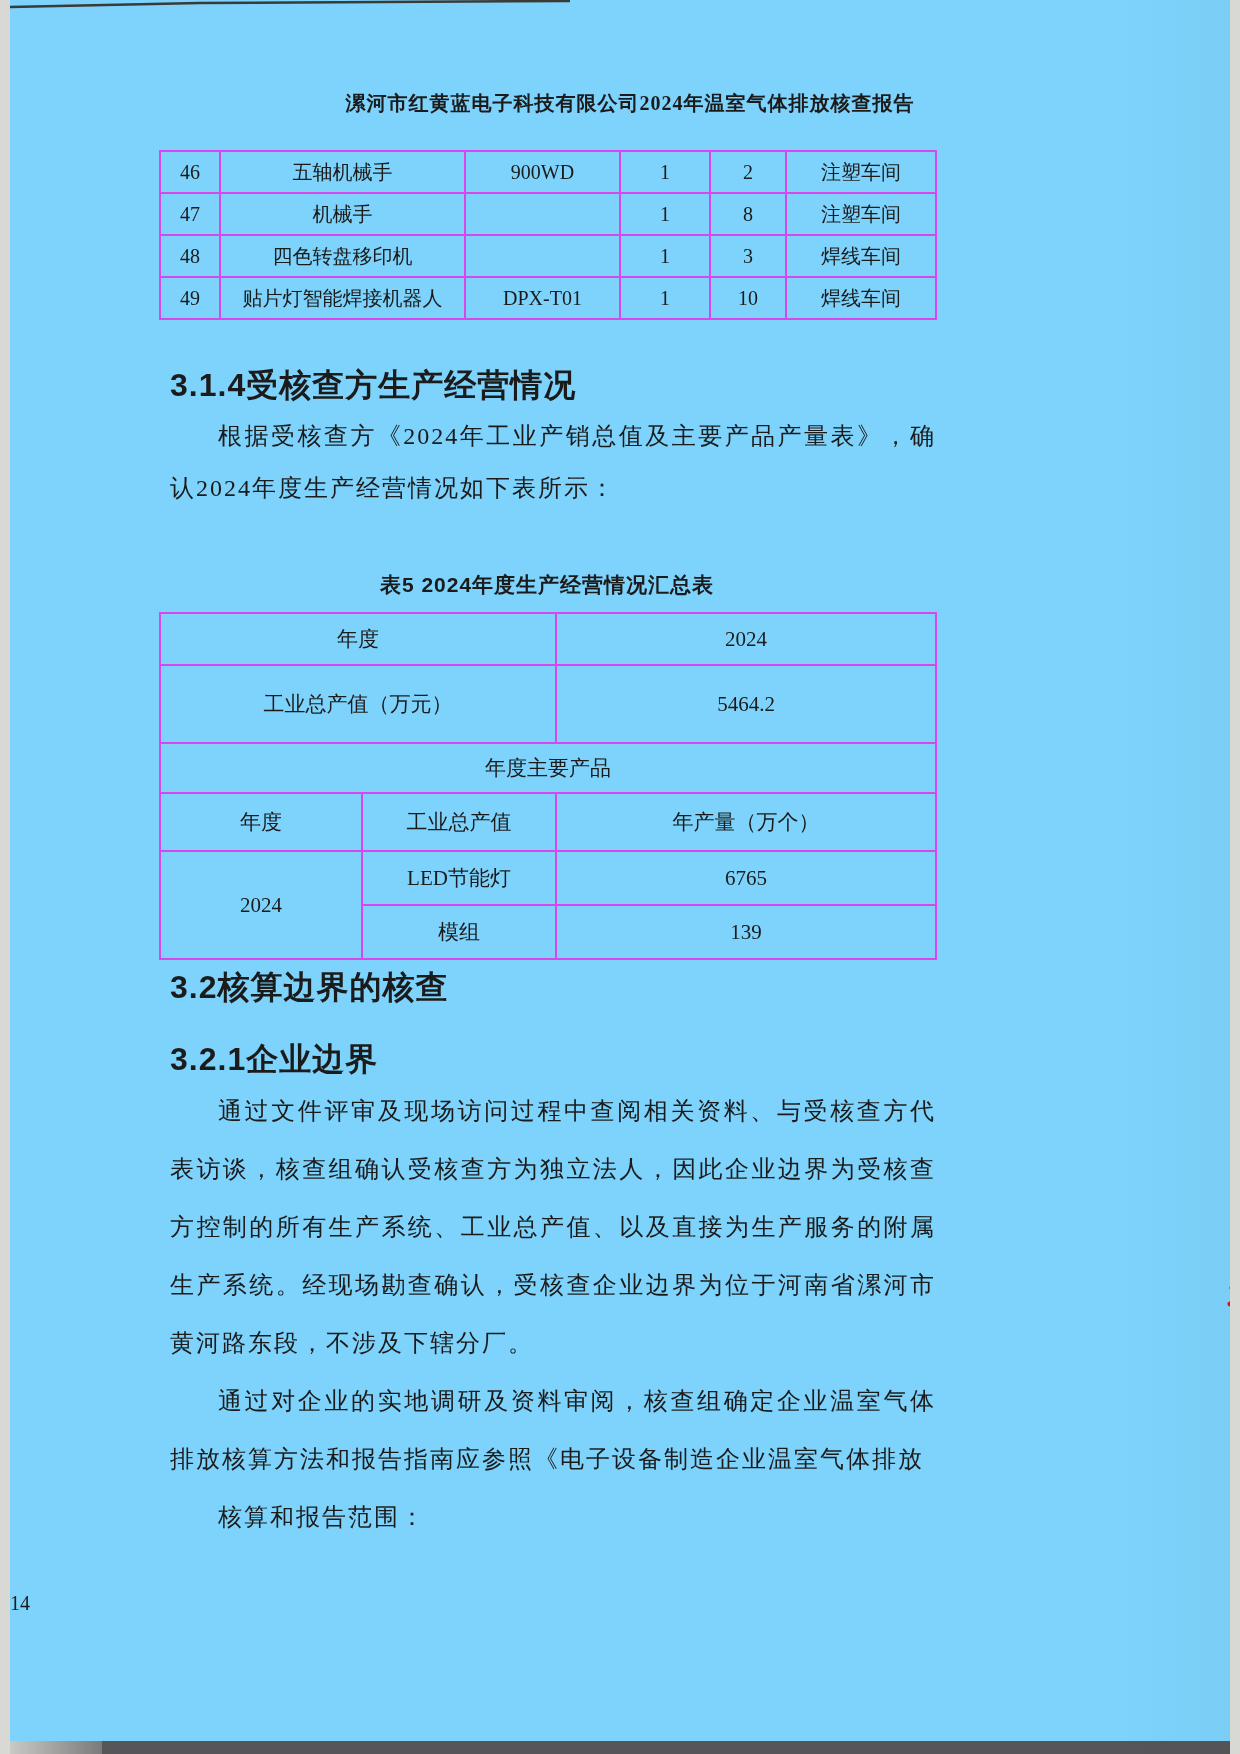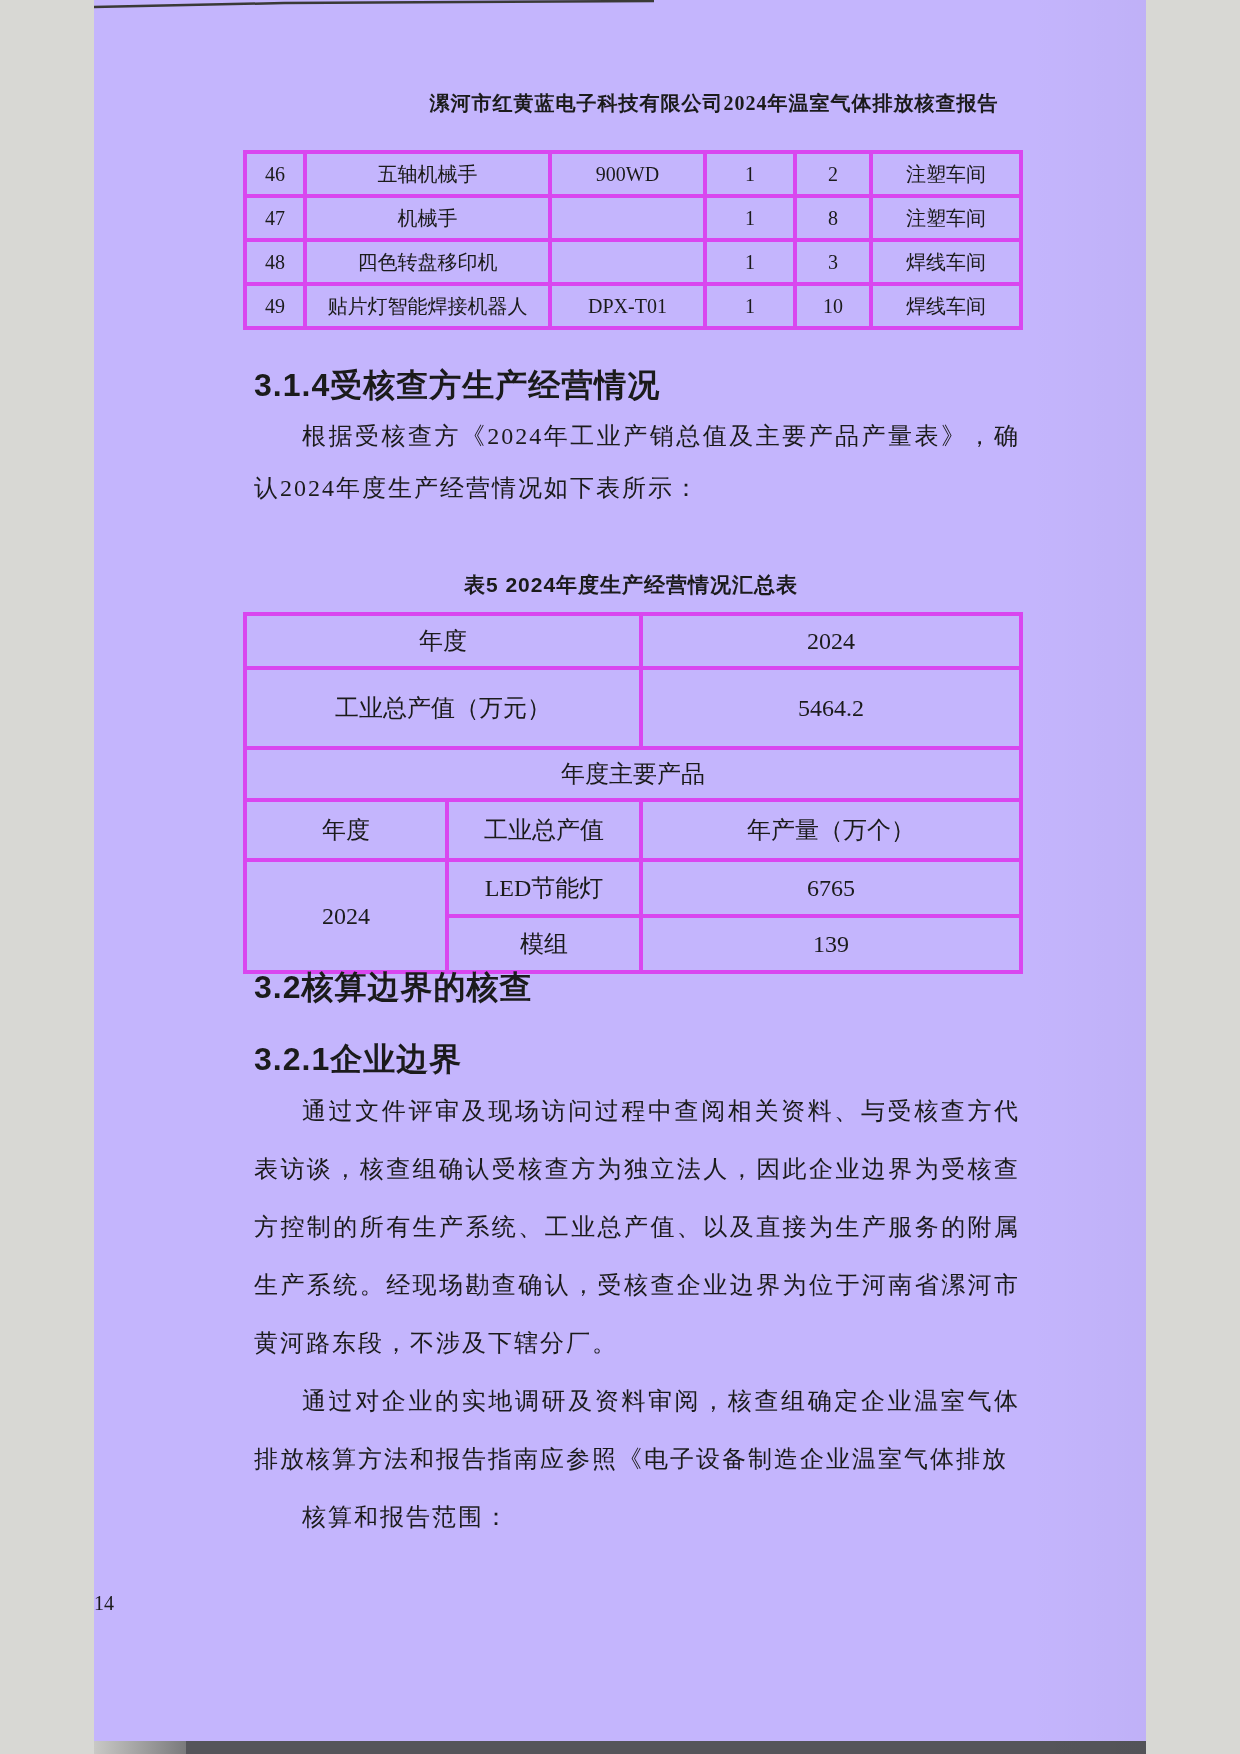--- a/index.html
+++ b/index.html
@@ -1,37 +1,37 @@
 <!DOCTYPE html>
 <html lang="zh"><head>
 <meta charset="utf-8">
 <style>
   html,body{margin:0;padding:0;background:#d8d8d4;}
   .page{
     position:relative;
-    width:1052px;height:1754px;
+    width:1220px;height:1754px;
     margin:0 auto;
-    background:#c4b5fd;
+    background:#7dd3fc;
     font-family:"Liberation Serif","DejaVu Serif",serif;
     color:#1b1b1b;
     overflow:hidden;
   }
   
   .page::after{
     content:"";position:absolute;top:0;right:0;width:120px;height:100%;
     background:linear-gradient(to right, rgba(0,0,0,0), rgba(0,0,0,0.025));
     pointer-events:none;
   }
   .doc-header{
     position:absolute;top:90px;left:0;width:1240px;
     text-align:center;font-size:20px;font-weight:700;letter-spacing:1px;
   }
   table{border-collapse:collapse;table-layout:fixed;}
   td{
-    border:4px solid #d946ef;
+    border:2px solid #d946ef;
     text-align:center;vertical-align:middle;
     font-size:20px;line-height:1.25;
     padding:2px 0;
     overflow-wrap:break-word;
   }
   .equip-table{position:absolute;top:150px;left:149px;width:776px;}
   .equip-table td{height:36px;}
   .equip-table tr.tall td{height:56px;}
   .h-bold{
     position:absolute;left:160px;
@@ -45,21 +45,21 @@
   }
   .para p{margin:0;text-indent:2em;}
   .p-314{top:410px;line-height:52px;}
   .tbl5-caption{
     position:absolute;top:571px;left:149px;width:776px;
     text-align:center;
     font-family:"Liberation Sans","DejaVu Sans",sans-serif;
     font-weight:700;font-size:21px;letter-spacing:1px;
   }
   .table5{position:absolute;top:612px;left:149px;width:776px;}
-  .table5 td{font-size:24px;}
+  .table5 td{font-size:21px;}
   .t5-r1 td{height:46px;}
   .t5-r2 td{height:72px;}
   .t5-r3 td{height:44px;}
   .t5-r4 td{height:52px;}
   .t5-r5 td{height:48px;}
   .t5-r6 td{height:48px;}
   .p-321{top:1082px;line-height:58px;}
   .page-number{
     position:absolute;top:1592px;left:0;width:1216px;
     text-align:left;font-size:20px;

